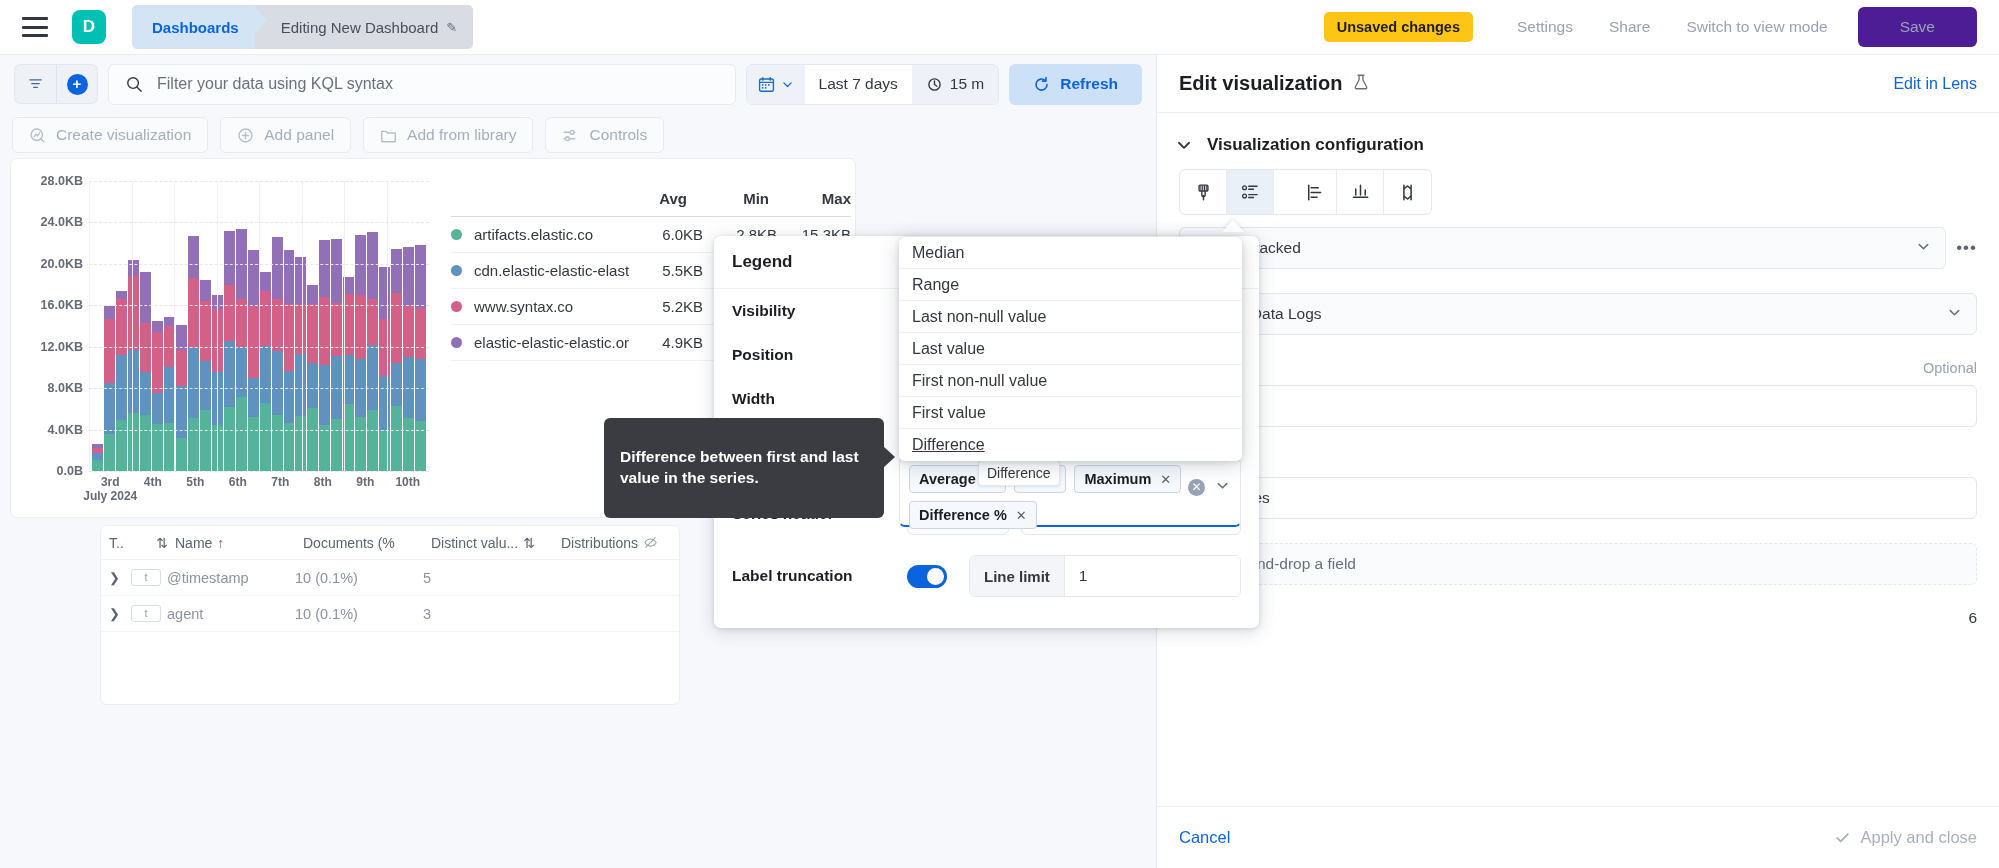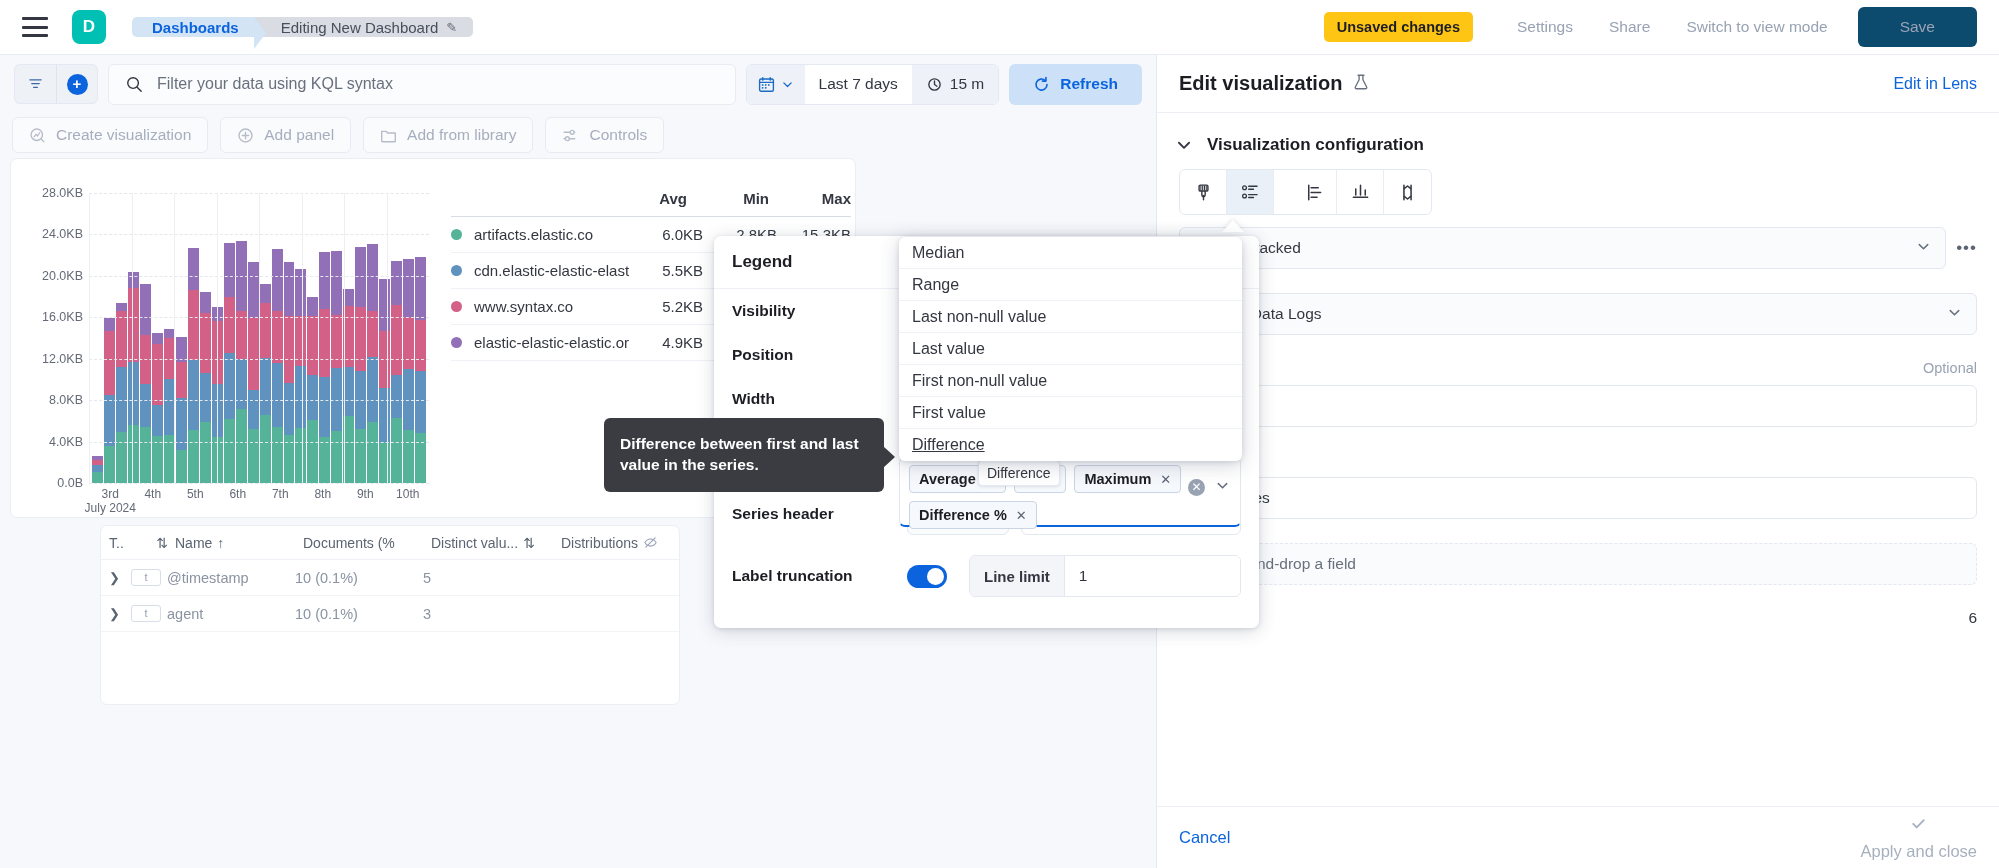--- a/index.html
+++ b/index.html
@@ -22,42 +22,42 @@
     justify-content: space-between; cursor: pointer; }
   .burger i { display: block; height: 3px; background: #343741; border-radius: 1px; }
   .logo {
     width: 34px; height: 34px; border-radius: 8px; background: #00BFB3;
     color: #fff; font-weight: bold; font-size: 17px;
     display: flex; align-items: center; justify-content: center;
     margin-left: 24px;
   }
   .crumbs { display: flex; align-items: center; margin-left: 26px; height: 32px; }
   .crumb {
-    height: 20px; display: flex; align-items: center;
+    height: 44px; display: flex; align-items: center;
     font-size: 15px; padding: 0 16px 0 18px; position: relative;
   }
   .crumb.c1 { background: #D3E4F5; color: #0B64DD; border-radius: 5px 0 0 5px; font-weight: 600;
      padding-left: 20px; }
   .crumb.c1:after {
     content:''; position:absolute; right:-11px; top:0; width:0; height:0;
     border-top:16px solid transparent; border-bottom:16px solid transparent;
     border-left:12px solid #D3E4F5; z-index:2;
   }
   .crumb.c2 { background: #D9DCE2; color: #474F5C; border-radius: 0 5px 5px 0;
      padding-left: 26px; padding-right: 16px; }
   .pencil { margin-left: 8px; font-size: 13px; opacity:.8; }
 
   .hdr-right { margin-left: auto; display: flex; align-items: center; gap: 0; }
   .unsaved {
     background: #FEC514; color: #1D1E24; font-weight: 700; font-size: 14.5px;
     padding: 7px 13px; border-radius: 5px; margin-right: 26px;
   }
   .hlink { font-size: 15.5px; color: #98A2B3; padding: 0 18px; cursor:pointer; }
   .save-btn {
-    background: #0c4a6e; color: #9AA4B4; font-size: 15.5px;
+    background: #4c1d95; color: #9AA4B4; font-size: 15.5px;
     padding: 11px 42px; border-radius: 6px; margin-left: 12px;
   }
 
   
   .qbar {
     position: absolute; top: 55px; left: 0; width: 1156px; height: 58px;
     display: flex; align-items: center; padding: 0 14px; gap: 10px;
     background: #F7F8FC;
   }
   .filterbtns {
@@ -99,21 +99,21 @@
     height: 36px; border:1px solid #E6EAF2; border-radius:6px; background:#FAFBFD;
     display:flex;align-items:center;gap:10px; padding: 0 16px;
     font-size:15.5px; color:#A6AEBD; cursor:pointer;justify-content:flex-end;
   }
 
   
   .panel {
     position:absolute; top:158px; left:10px; width:846px; height:360px;
     background:#fff; border:1px solid #EAEEF5; border-radius:7px; overflow:hidden;
   }
-  .chartwrap { position:absolute; top:16px; left:0; width:436px; height:330px; }
+  .chartwrap { position:absolute; top:4px; left:0; width:436px; height:330px;font-weight:bold; }
   .ylab { position:absolute; right:0; font-size:12.5px; color:#646A77; text-align:right;
     transform: translateY(-50%); white-space:nowrap;}
   .ycol { position:absolute; left:0; top:0; width:72px; height:300px; }
   .plot { position:absolute; left:78px; top:18px; width:340px; height:290px; }
   .gl { position:absolute; left:0; width:100%; border-top:1px dashed #E4E7EC; }
   .vl { position:absolute; top:0; height:100%; border-left:1px solid #EDEFF3; }
   .bars { position:absolute; left:0; bottom:0; width:100%; height:100%;
     display:flex; align-items:flex-end; gap:1px; padding: 0 3px;}
   .bar { flex:1; display:flex; flex-direction:column; justify-content:flex-end; }
   .seg { width:100%; }
@@ -175,21 +175,21 @@
   .dots { color:#5A6472; font-size:17px; letter-spacing:1px; cursor:pointer; }
   .optional { margin-left:auto; color:#98A2B3; font-size:14.5px; }
   .fbox { height:42px; border:1px solid #E2E7F0; border-radius:6px; background:#fff;
     display:flex; align-items:center; padding:0 14px; font-size:15.5px; color:#343741;}
   .fbox.dashed { border-style:dashed; color:#69707D; background:#FAFBFD; }
   .cnt-badge { margin-left:auto; color:#343741; font-size:15.5px; }
   .side-foot { position:absolute; bottom:0; left:0; width:100%; height:62px;
     border-top:1px solid #ECEFF4; display:flex; align-items:center; padding: 0 22px; }
   .cancel { color:#0B64DD; font-size:16.5px; cursor:pointer; }
   .apply { margin-left:auto; color:#A7B0BF; font-size:16.5px; display:flex; gap:10px;
-    align-items:center;flex-direction:column; }
+    align-items:center; }
 
   
   .pop {
     position:absolute; left:714px; top:236px; width:545px; height:392px;
     background:#fff; border-radius:7px;
     box-shadow: 0 3px 18px rgba(50,60,85,.20), 0 1px 4px rgba(50,60,85,.14);
   }
   .pop-hd { height:53px; display:flex; align-items:center; padding:0 18px;
      font-size:17px; font-weight:700; color:#1D1E24; border-bottom:1px solid #EDF0F5;}
   .prow { display:flex; align-items:center; padding: 10px 18px; min-height:44px; }
@@ -245,21 +245,21 @@
     position:absolute; left:978px; top:460px; height:26px;
     background:#fff; border:1px solid #E4E8F0; border-radius:4px;
     display:flex;align-items:center;padding:0 8px; font-size:14px; color:#343741;
     box-shadow:0 1px 3px rgba(50,60,85,.13);
   }
 
   
   .tip {
     position:absolute; left:604px; top:418px; width:280px;
     background:#3B3C41; color:#fff; border-radius:6px;
-    padding:16px 16px; font-size:15.5px; font-weight:600; line-height:1.35;
+    padding:29px 16px; font-size:15.5px; font-weight:600; line-height:1.35;
   }
   .tip:after { content:''; position:absolute; right:-11px; top:28px;
     border-top:11px solid transparent; border-bottom:11px solid transparent;
     border-left:12px solid #3B3C41; }
 </style>
 </head>
 <body>
 
 <div class="app">
 

